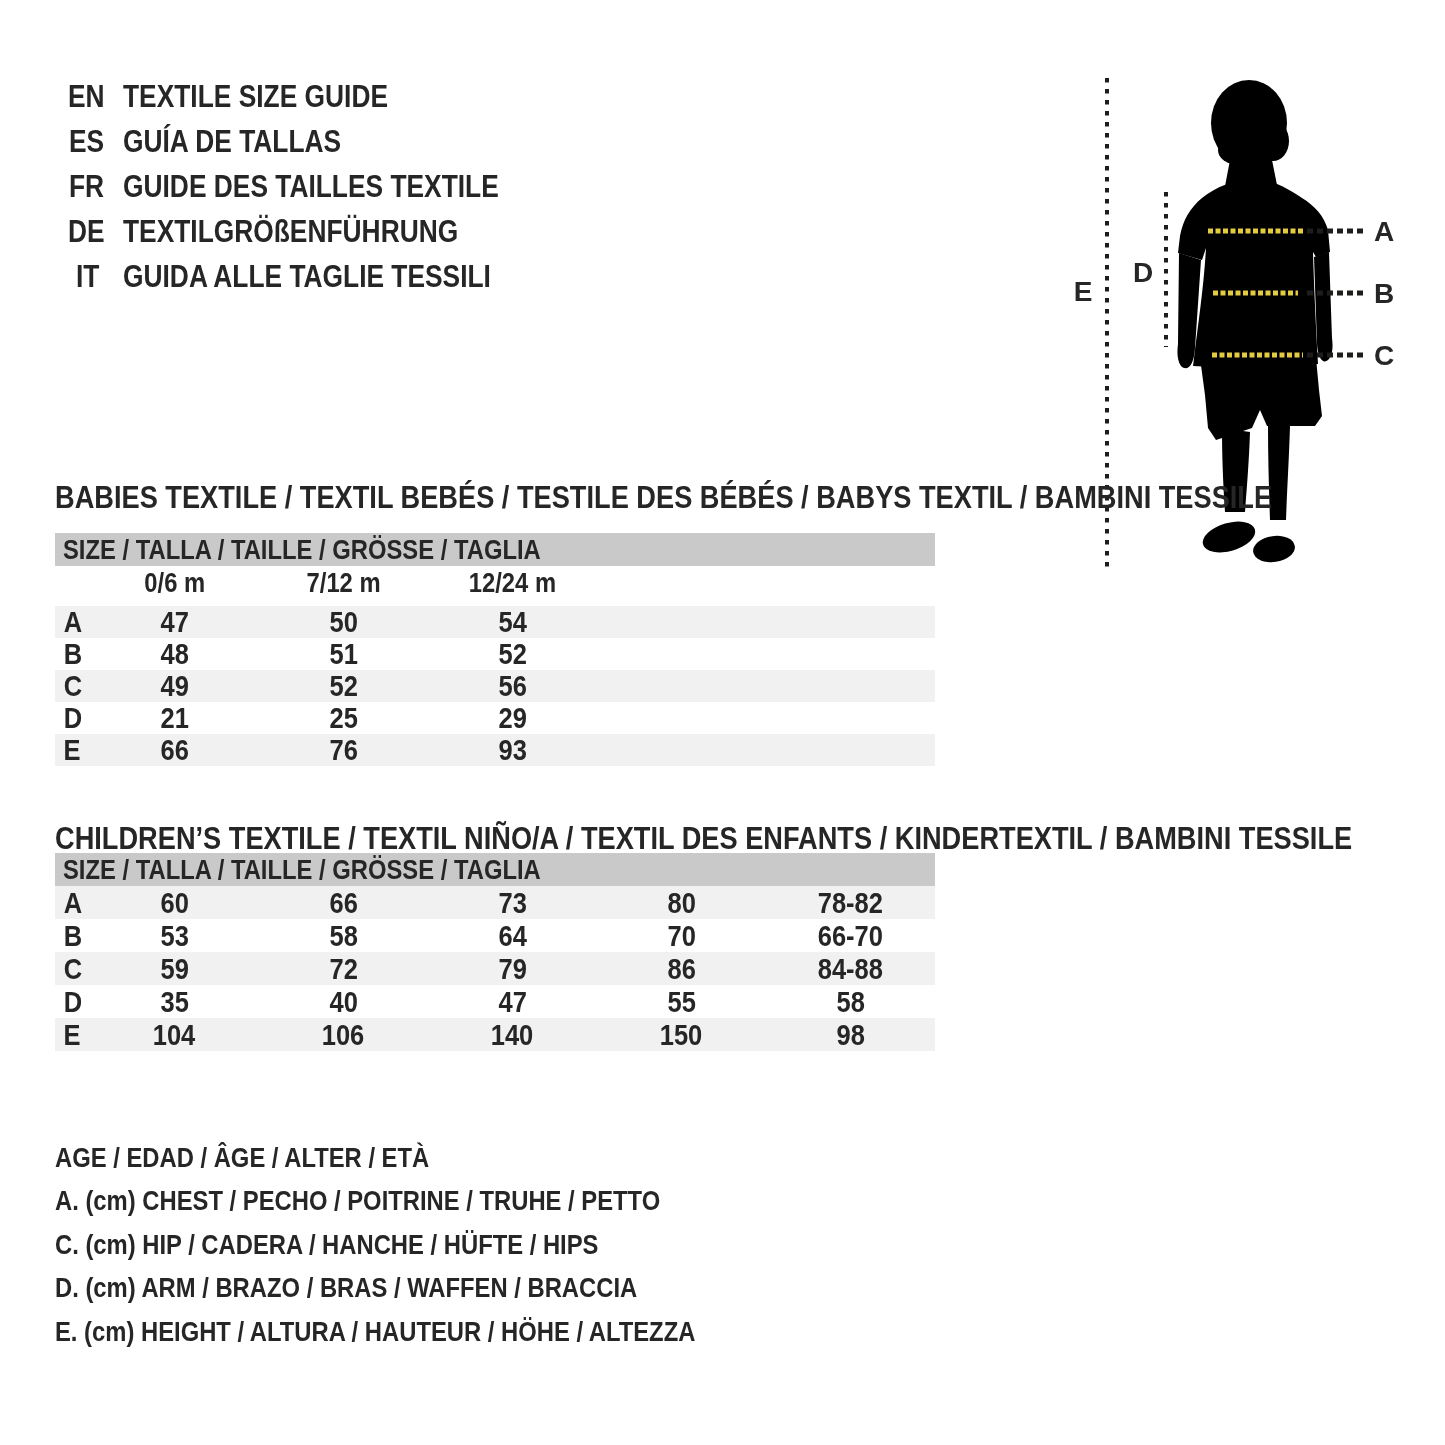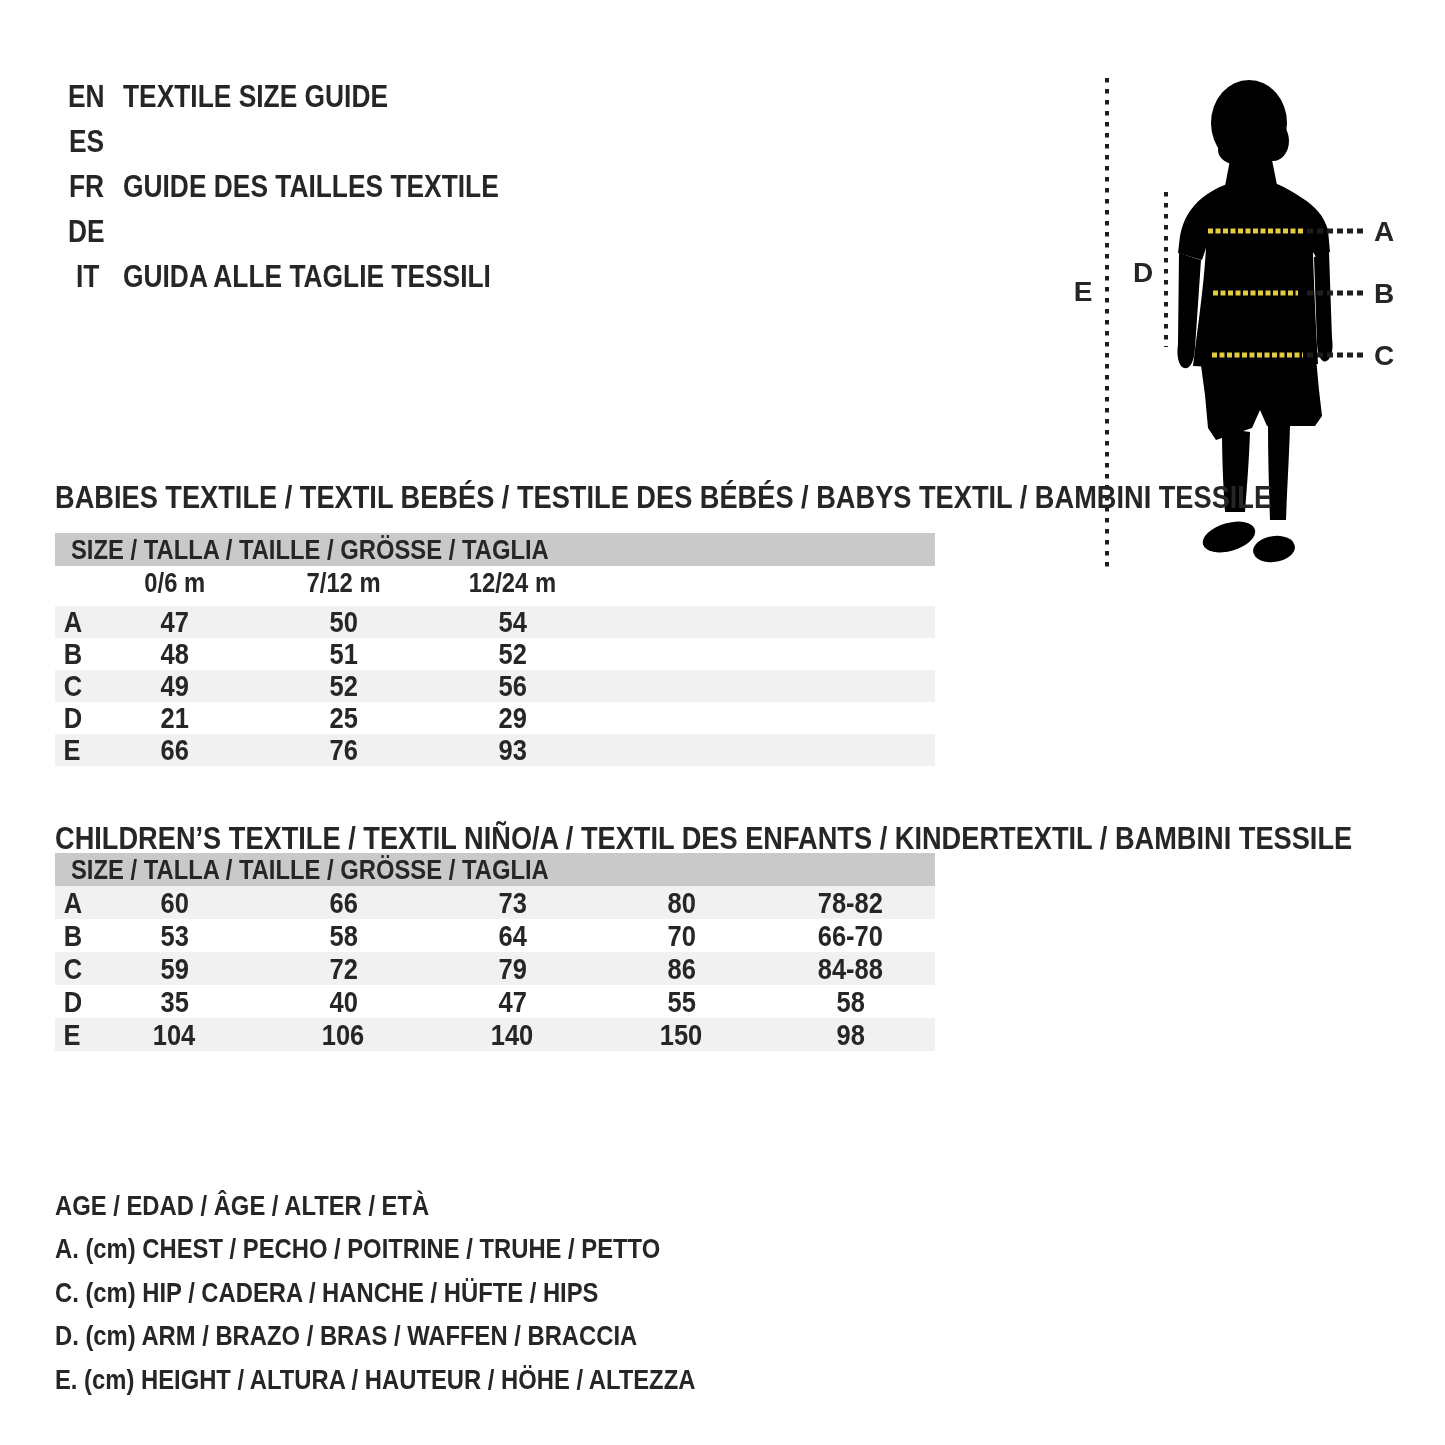--- a/index.html
+++ b/index.html
@@ -18,56 +18,58 @@
 
   
   .section-heading { position:absolute; left:55px; font-size:32px; line-height:30px; }
   .heading-babies   { top:482px; }
   .heading-children { top:823px; }
 
   
   .size-table { position:absolute; left:55px; width:880px; }
   .table-babies   { top:533px; }
   .table-children { top:853px; }
-  .size-bar { height:33px; line-height:33px; background:#c9c9c9; padding-left:16px; font-size:28px; box-sizing:border-box; }
+  .size-bar { height:33px; line-height:33px; background:#c9c9c9; padding-left:8px; font-size:28px; box-sizing:border-box; }
   .thead { display:flex; height:40px; line-height:34px; font-size:28px; }
   .trow  { display:flex; height:32px; line-height:32px; font-size:30px; }
   .table-children .trow { height:33px; line-height:33px; }
   .stripe { background:#f1f1f1; }
   .tlabel { flex:0 0 35px; width:35px; padding-left:7px; box-sizing:border-box; }
   .tcell  { flex:0 0 169px; width:169px; text-align:center; }
 
   
-  .legend { position:absolute; left:55px; top:1136px; font-size:28px;margin-top:48px; }
+  .legend { position:absolute; left:55px; top:1136px; font-size:28px; }
   .legend-line { height:43.4px; line-height:43.4px; }
 
   
   .figure { position:absolute; left:1040px; top:55px; width:400px; height:545px; }
   .figure svg { display:block; }
   .fig-label { font-size:28px; font-weight:700; fill:#262626; font-family:"Liberation Sans","DejaVu Sans",sans-serif; }
 </style>
 </head>
 <body>
 
 <div class="page">
 
   <div class="lang-block">
     <div class="lang-row">
       <div class="lang-code"><span class="cond">EN</span></div>
       <div><span class="cond">TEXTILE SIZE GUIDE</span></div>
     </div>
     <div class="lang-row">
       <div class="lang-code"><span class="cond">ES</span></div>
+      <div><span class="cond">GUÍA DE TALLAS</span></div>
     </div>
     <div class="lang-row">
       <div class="lang-code"><span class="cond">FR</span></div>
       <div><span class="cond">GUIDE DES TAILLES TEXTILE</span></div>
     </div>
     <div class="lang-row">
       <div class="lang-code"><span class="cond">DE</span></div>
+      <div><span class="cond">TEXTILGRÖßENFÜHRUNG</span></div>
     </div>
     <div class="lang-row">
       <div class="lang-code"><span class="cond">IT</span></div>
       <div><span class="cond">GUIDA ALLE TAGLIE TESSILI</span></div>
     </div>
   </div>
 
   <div class="figure">
     <svg width="400" height="545" viewBox="0 0 400 545" xmlns="http://www.w3.org/2000/svg">
 

